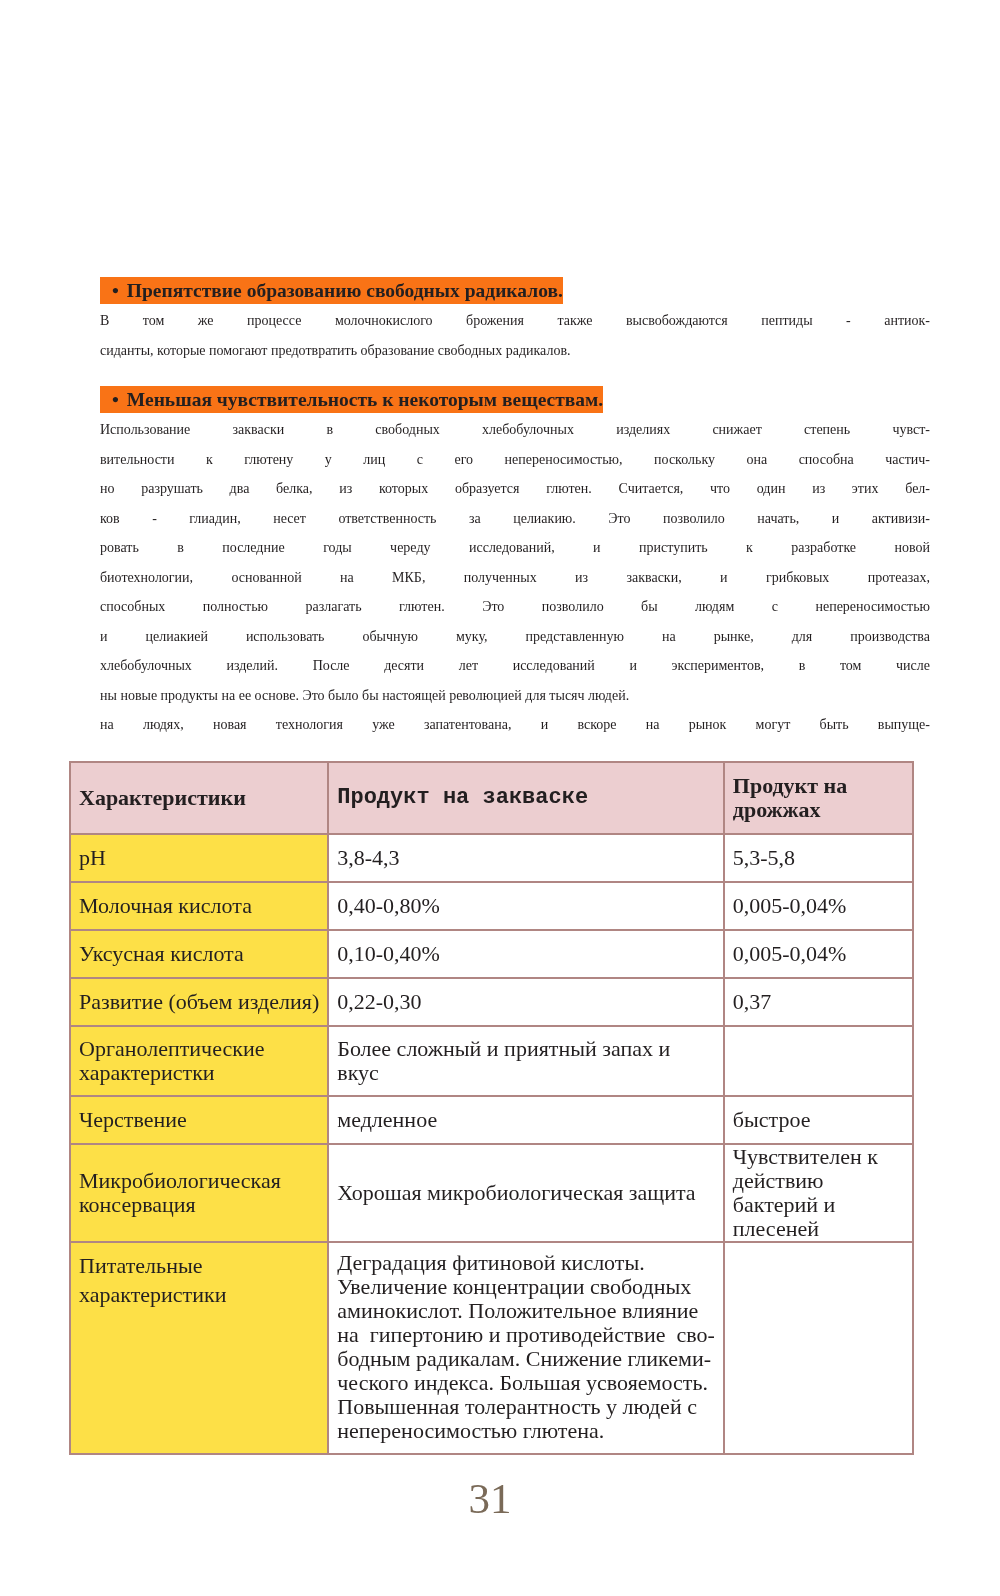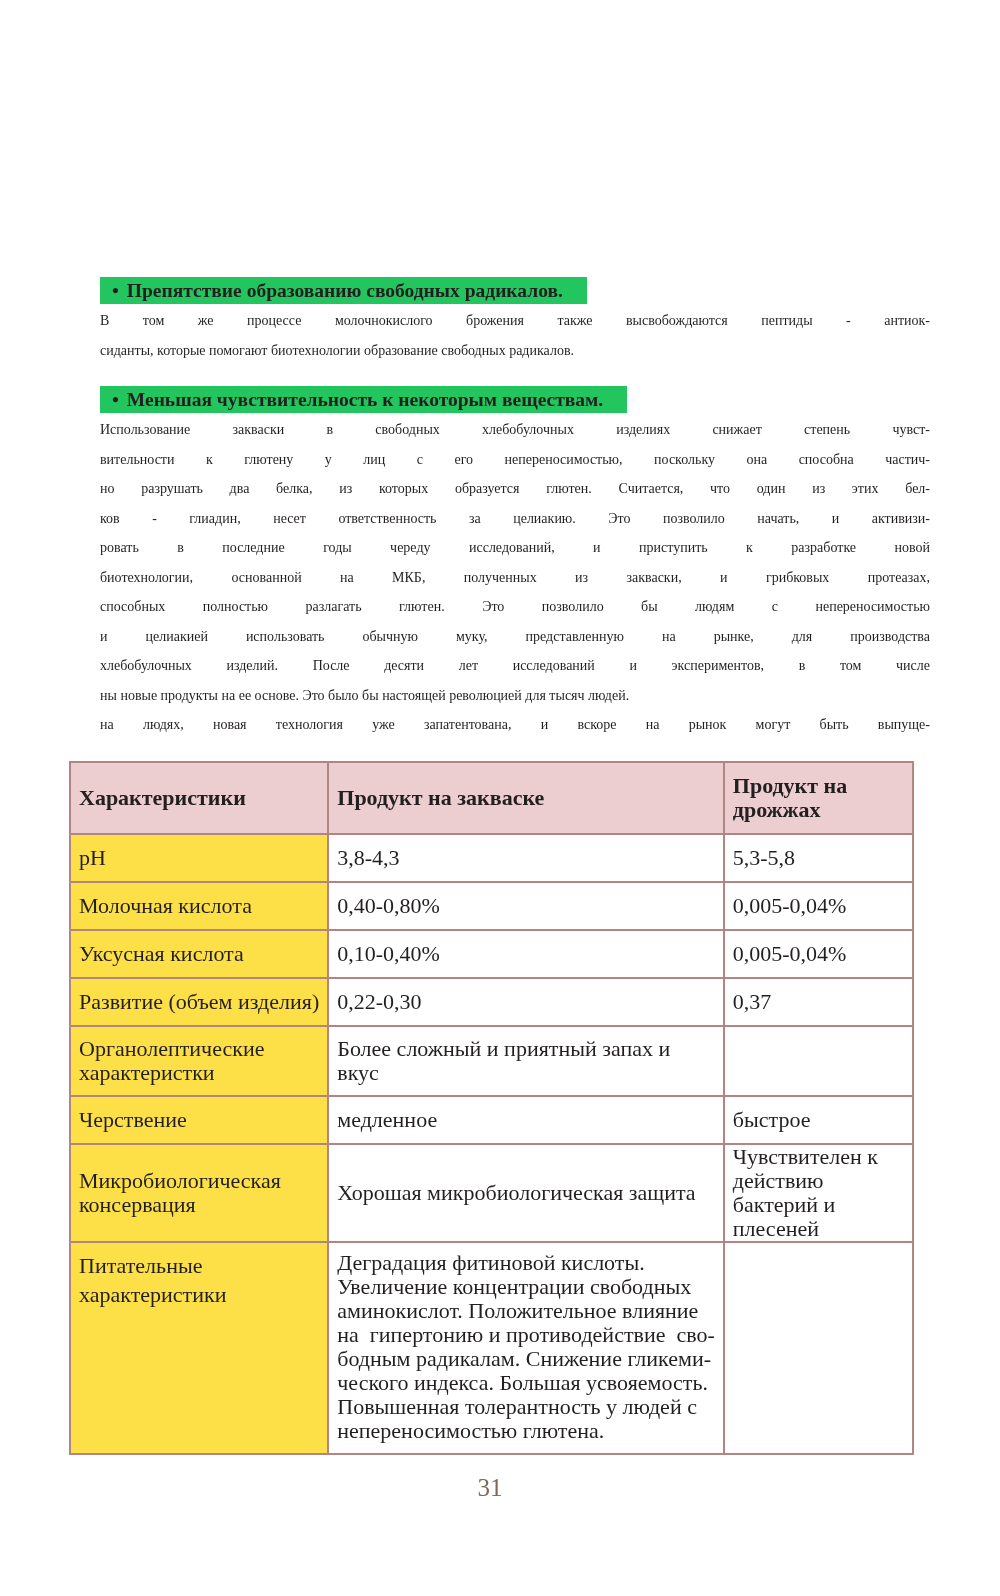--- a/index.html
+++ b/index.html
@@ -20,25 +20,25 @@
       left: 0; top: 0;
       width: 1000px; height: 1596px;
     }
     .section {
       position: absolute;
       left: 100px;
       width: 830px;
     }
     .bullet-heading {
       display: inline-block;
-      background: #22c55e;
+      background: #f97316;
       font-weight: bold;
       font-size: 19.5px;
       line-height: 25px;
-      padding: 1px 24px 1px 12px;
+      padding: 1px 0 1px 12px;
       margin-left: 0px;
       white-space: nowrap;
     }
     .bullet-heading .dot {
       display: inline-block;
       margin-right: 8px;
       font-weight: bold;
     }
     .para {
       font-size: 14px;
@@ -82,47 +82,47 @@
     table.compare td.first {
       background: #fde047;
     }
     table.compare tr.hdr { height: 72px; }
     table.compare tr.r1 { height: 48px; }
     table.compare tr.r2 { height: 70px; margin-top: 40px; }
     table.compare tr.r3 { height: 96px; }
     table.compare tr.r4 { height: 212px; }
     table.compare td.top { vertical-align: top; padding-top: 8px; }
     .col1 { width: 239px; }
-    .col2 { width: 372px; }
+    .col2 { width: 372px; font-family: Liberation Mono, monospace; }
     .col3 { width: 184px; }
     .first-top-loose { line-height: 29px; }
 
     .page-number {
       position: absolute;
       left: 0;
       width: 980px;
       top: 1474px;
       text-align: center;
-      font-size: 25px;
+      font-size: 43px;
       color: #7a6a58;
       font-family: "Liberation Serif", "DejaVu Serif", serif;
     }
   </style>
 </head>
 <body>
 
 <div class="page">
 
   <div class="section" id="sec1">
     <div class="bullet-heading">
       <span class="dot">•</span><span>Препятствие образованию свободных радикалов.</span>
     </div>
     <div class="para">
       <span class="line">В том же процессе молочнокислого брожения также высвобождаются пептиды - антиок-</span>
-      <span class="line last">сиданты, которые помогают биотехнологии образование свободных радикалов.</span>
+      <span class="line last">сиданты, которые помогают предотвратить образование свободных радикалов.</span>
     </div>
   </div>
 
   <div class="section" id="sec2">
     <div class="bullet-heading">
       <span class="dot">•</span><span>Меньшая чувствительность к некоторым веществам.</span>
     </div>
     <div class="para">
       <span class="line">Использование закваски в свободных хлебобулочных изделиях снижает степень чувст-</span>
       <span class="line">вительности к глютену у лиц с его непереносимостью, поскольку она способна частич-</span>

